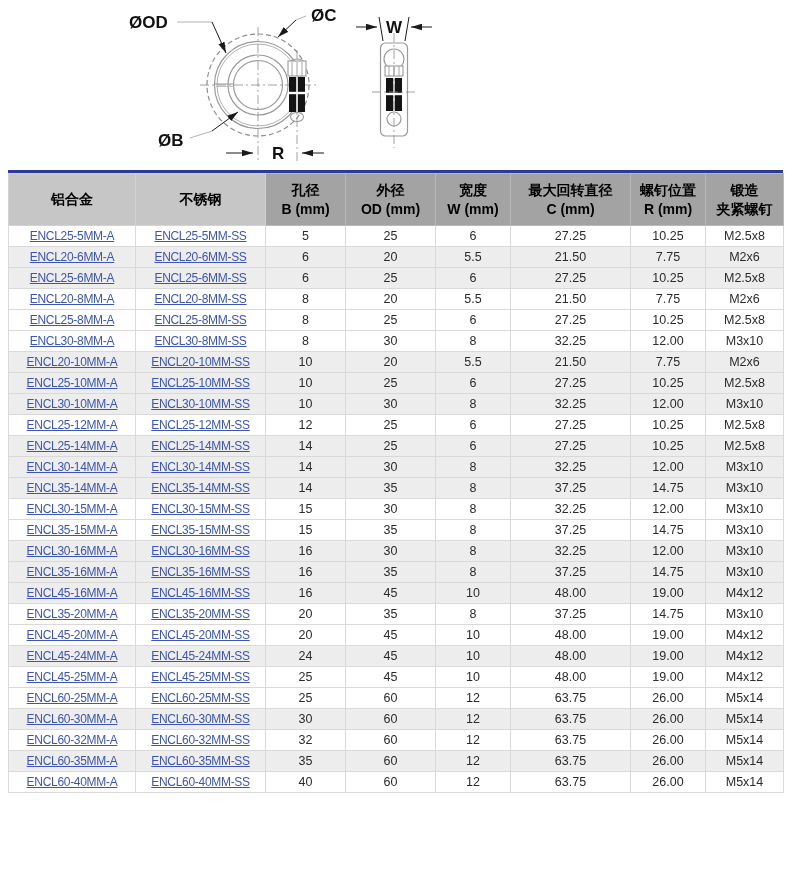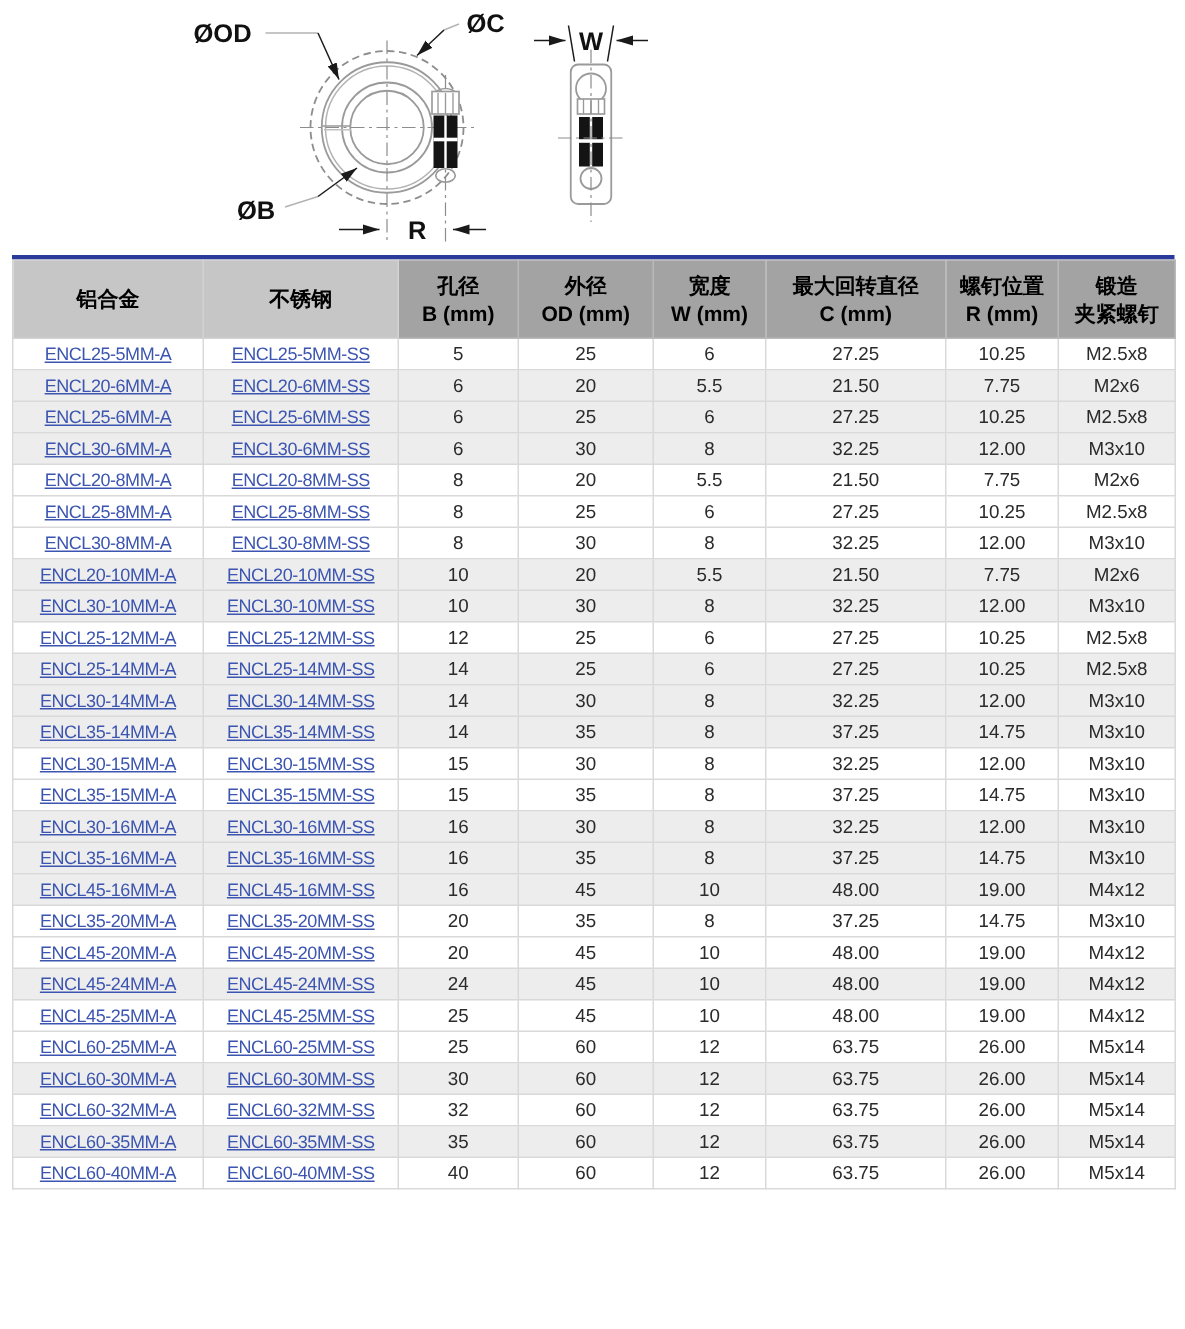--- a/index.html
+++ b/index.html
@@ -188,30 +188,20 @@
           <tr class="shaded">
             <td><a href="#" class="part-link">ENCL25-6MM-A</a></td>
             <td><a href="#" class="part-link">ENCL25-6MM-SS</a></td>
             <td>6</td>
             <td>25</td>
             <td>6</td>
             <td>27.25</td>
             <td>10.25</td>
             <td>M2.5x8</td>
           </tr>
-          <tr class="shaded">
-            <td><a href="#" class="part-link">ENCL30-6MM-A</a></td>
-            <td><a href="#" class="part-link">ENCL30-6MM-SS</a></td>
-            <td>6</td>
-            <td>30</td>
-            <td>8</td>
-            <td>32.25</td>
-            <td>12.00</td>
-            <td>M3x10</td>
-          </tr>
           <tr>
             <td><a href="#" class="part-link">ENCL20-8MM-A</a></td>
             <td><a href="#" class="part-link">ENCL20-8MM-SS</a></td>
             <td>8</td>
             <td>20</td>
             <td>5.5</td>
             <td>21.50</td>
             <td>7.75</td>
             <td>M2x6</td>
           </tr>
@@ -239,20 +229,30 @@
             <td><a href="#" class="part-link">ENCL20-10MM-A</a></td>
             <td><a href="#" class="part-link">ENCL20-10MM-SS</a></td>
             <td>10</td>
             <td>20</td>
             <td>5.5</td>
             <td>21.50</td>
             <td>7.75</td>
             <td>M2x6</td>
           </tr>
           <tr class="shaded">
+            <td><a href="#" class="part-link">ENCL25-10MM-A</a></td>
+            <td><a href="#" class="part-link">ENCL25-10MM-SS</a></td>
+            <td>10</td>
+            <td>25</td>
+            <td>6</td>
+            <td>27.25</td>
+            <td>10.25</td>
+            <td>M2.5x8</td>
+          </tr>
+          <tr class="shaded">
             <td><a href="#" class="part-link">ENCL30-10MM-A</a></td>
             <td><a href="#" class="part-link">ENCL30-10MM-SS</a></td>
             <td>10</td>
             <td>30</td>
             <td>8</td>
             <td>32.25</td>
             <td>12.00</td>
             <td>M3x10</td>
           </tr>
           <tr>

